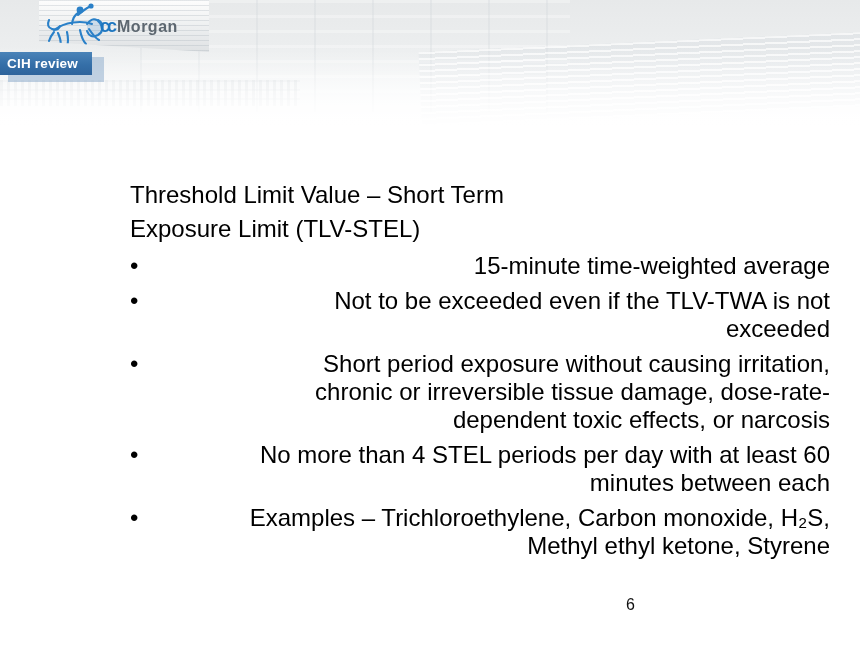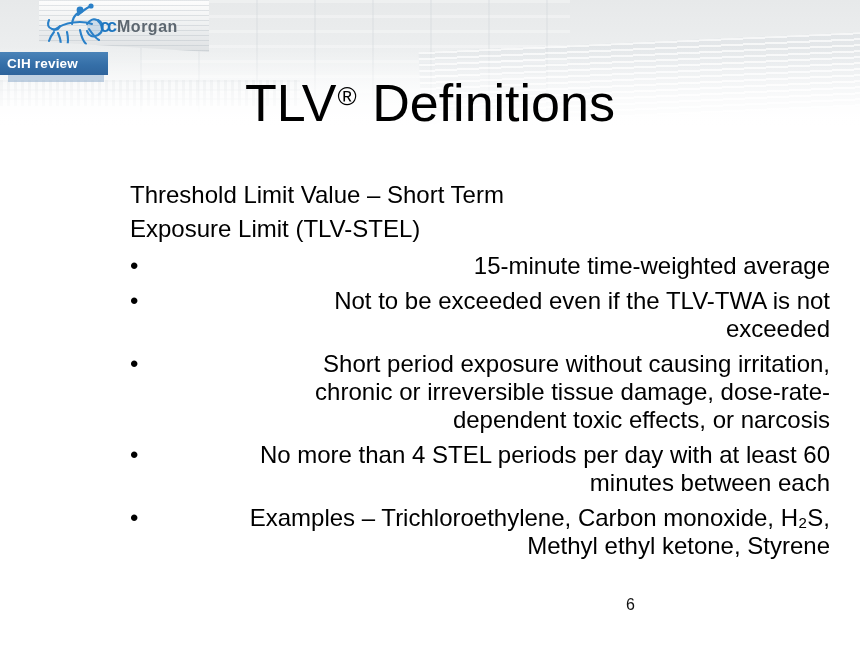--- a/index.html
+++ b/index.html
@@ -48,21 +48,21 @@
   .brand{position:absolute;left:61px;top:16px;white-space:nowrap;line-height:20px;}
   .brand .cc{font-weight:900;font-size:18px;letter-spacing:-3px;color:#1d76c0;margin-right:3px;}
   .brand .name{font-size:16px;font-weight:600;color:#5d6770;letter-spacing:.5px;}
 
   
   .badge-ext{
     position:absolute;left:8px;top:57px;width:96px;height:25px;
     background:rgba(125,160,198,.45);
   }
   .cih-badge{
-    position:absolute;left:0;top:52px;width:108px;height:23px;
+    position:absolute;left:0;top:52px;width:92px;height:23px;
     background:linear-gradient(180deg,#4a83b8 0%,#356fa8 55%,#2f649c 100%);
     color:#fff;font-size:13.5px;font-weight:bold;line-height:23px;
     padding-left:7px;box-sizing:border-box;letter-spacing:.2px;
   }
 
   
   .slide-title{
     position:absolute;left:0;right:0;top:74px;text-align:center;
     font-size:52px;line-height:58px;color:#000;
   }
@@ -108,21 +108,20 @@
       <path d="M9 30 q-4 5 -5 9"></path>
     </svg>
     <div class="brand">
       <span class="cc">cc</span><span class="name">Morgan</span>
     </div>
   </div>
 
   <div class="badge-ext"></div>
   <div class="cih-badge">CIH review</div>
 
-  <div class="slide-title"><span>TLV</span><span class="reg">®</span><span> Definitions</span></div>
 
   <div class="content">
     <p class="intro">Threshold Limit Value – Short Term<br>Exposure Limit (TLV-STEL)</p>
     <ul class="bullets">
         <li>
           <span class="dot">•</span>
           <span class="btxt">15-minute time-weighted average</span>
         </li>
         <li>
           <span class="dot">•</span>

